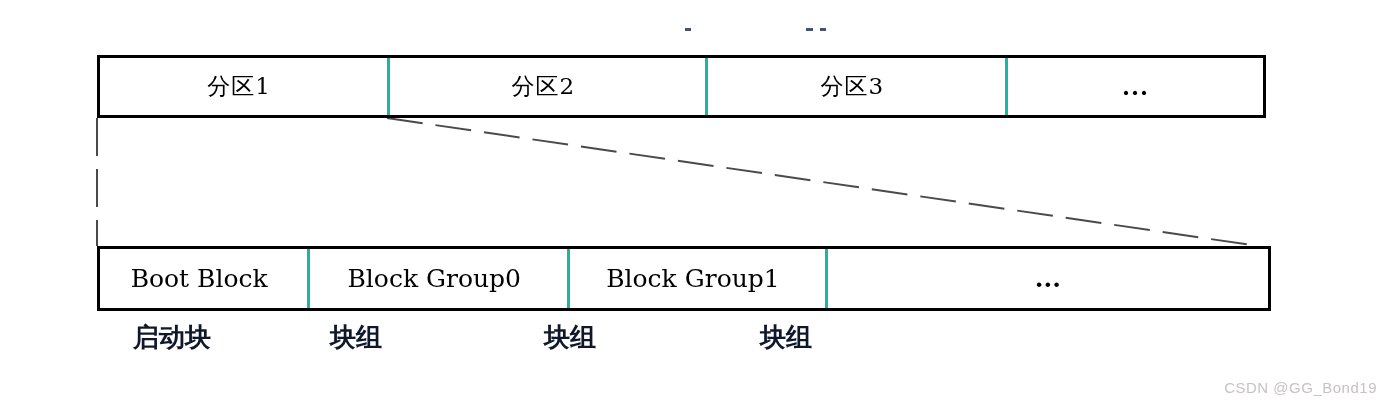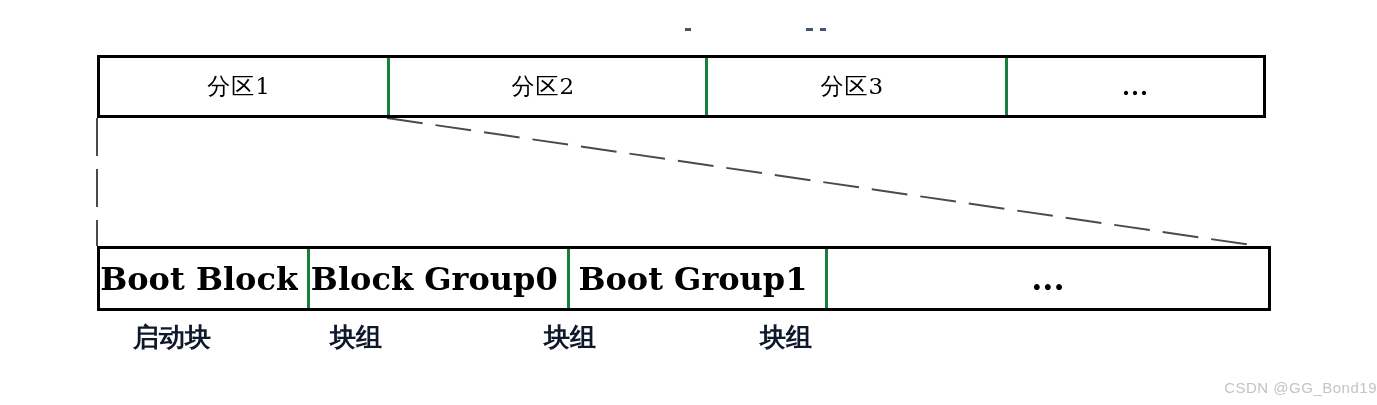--- a/index.html
+++ b/index.html
@@ -27,29 +27,29 @@
   }
   .cell {
     display: flex;
     align-items: center;
     justify-content: center;
     color: #000000;
     box-sizing: border-box;
     white-space: nowrap;
     overflow: hidden;
   }
-  .cell + .cell { border-left: 3px solid #15803d; }
+  .cell + .cell { border-left: 3px solid #14b8a6; }
   .top-row { left: 97px; top: 55px; width: 1169px; height: 63px; }
   .top-row .cell { font-size: 23px; letter-spacing: 1px; }
   .t0 { flex: 287 0 0; }
   .t1 { flex: 316 0 0; }
   .t2 { flex: 297 0 0; }
   .t3 { flex: 263 0 0; font-weight: bold; letter-spacing: 0; }
   .bottom-row { left: 97px; top: 246px; width: 1174px; height: 65px; }
-  .bottom-row .cell { font-size: 32px; font-weight: bold; }
+  .bottom-row .cell { font-size: 25px; }
   .b0 { flex: 168 0 0; }
   .b1 { flex: 210 0 0; }
   .b2 { flex: 208 0 0; }
   .b3 { flex: 213 0 0; }
   .b4 { flex: 373 0 0; font-weight: bold; }
   .block-label {
     position: absolute;
     top: 320px;
     transform: translateX(-50%);
     font-size: 26px;
@@ -96,21 +96,21 @@
   <div class="row top-row">
     <div class="cell t0">分区1</div>
     <div class="cell t1">分区2</div>
     <div class="cell t2">分区3</div>
     <div class="cell t3">...</div>
   </div>
 
   <div class="row bottom-row">
     <div class="cell b0">Boot Block</div>
     <div class="cell b1">Block Group0</div>
-    <div class="cell b2">Boot Group1</div>
+    <div class="cell b2">Block Group1</div>
     <div class="cell b4">...</div>
   </div>
 
   <span class="block-label l0">启动块</span>
   <span class="block-label l1">块组</span>
   <span class="block-label l2">块组</span>
   <span class="block-label l3">块组</span>
 
   <div class="watermark">CSDN @GG_Bond19</div>
 

